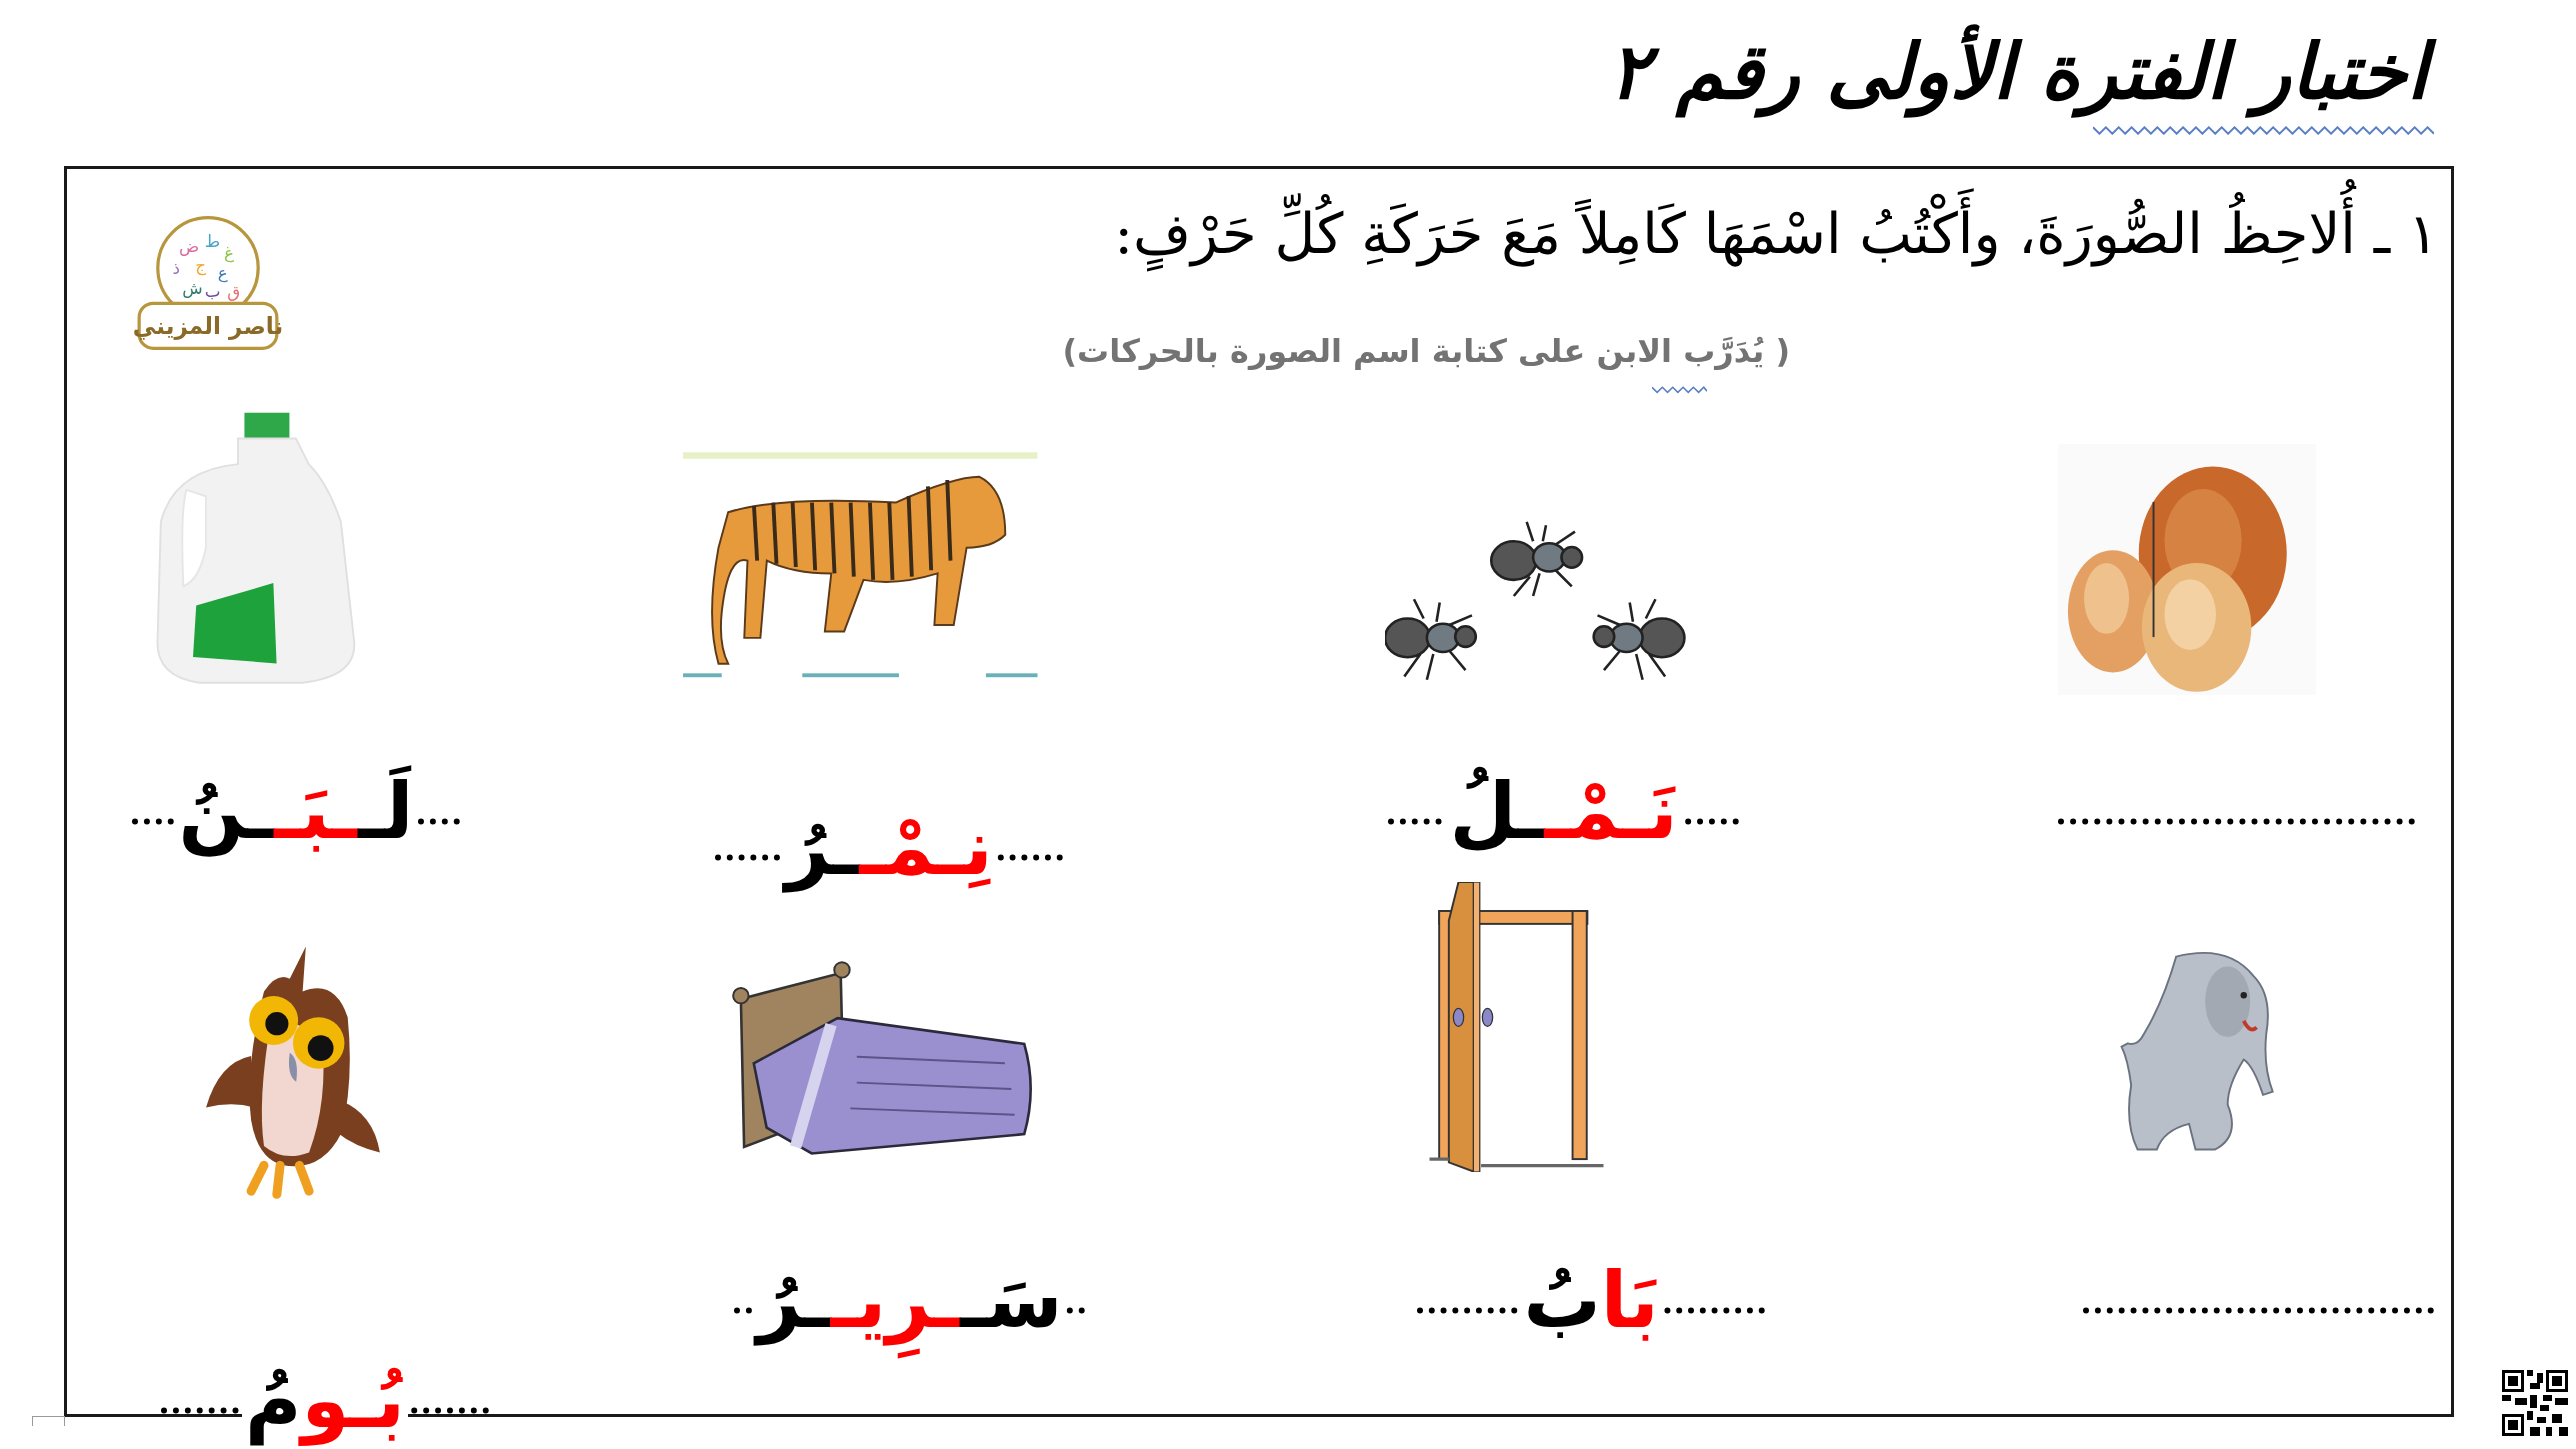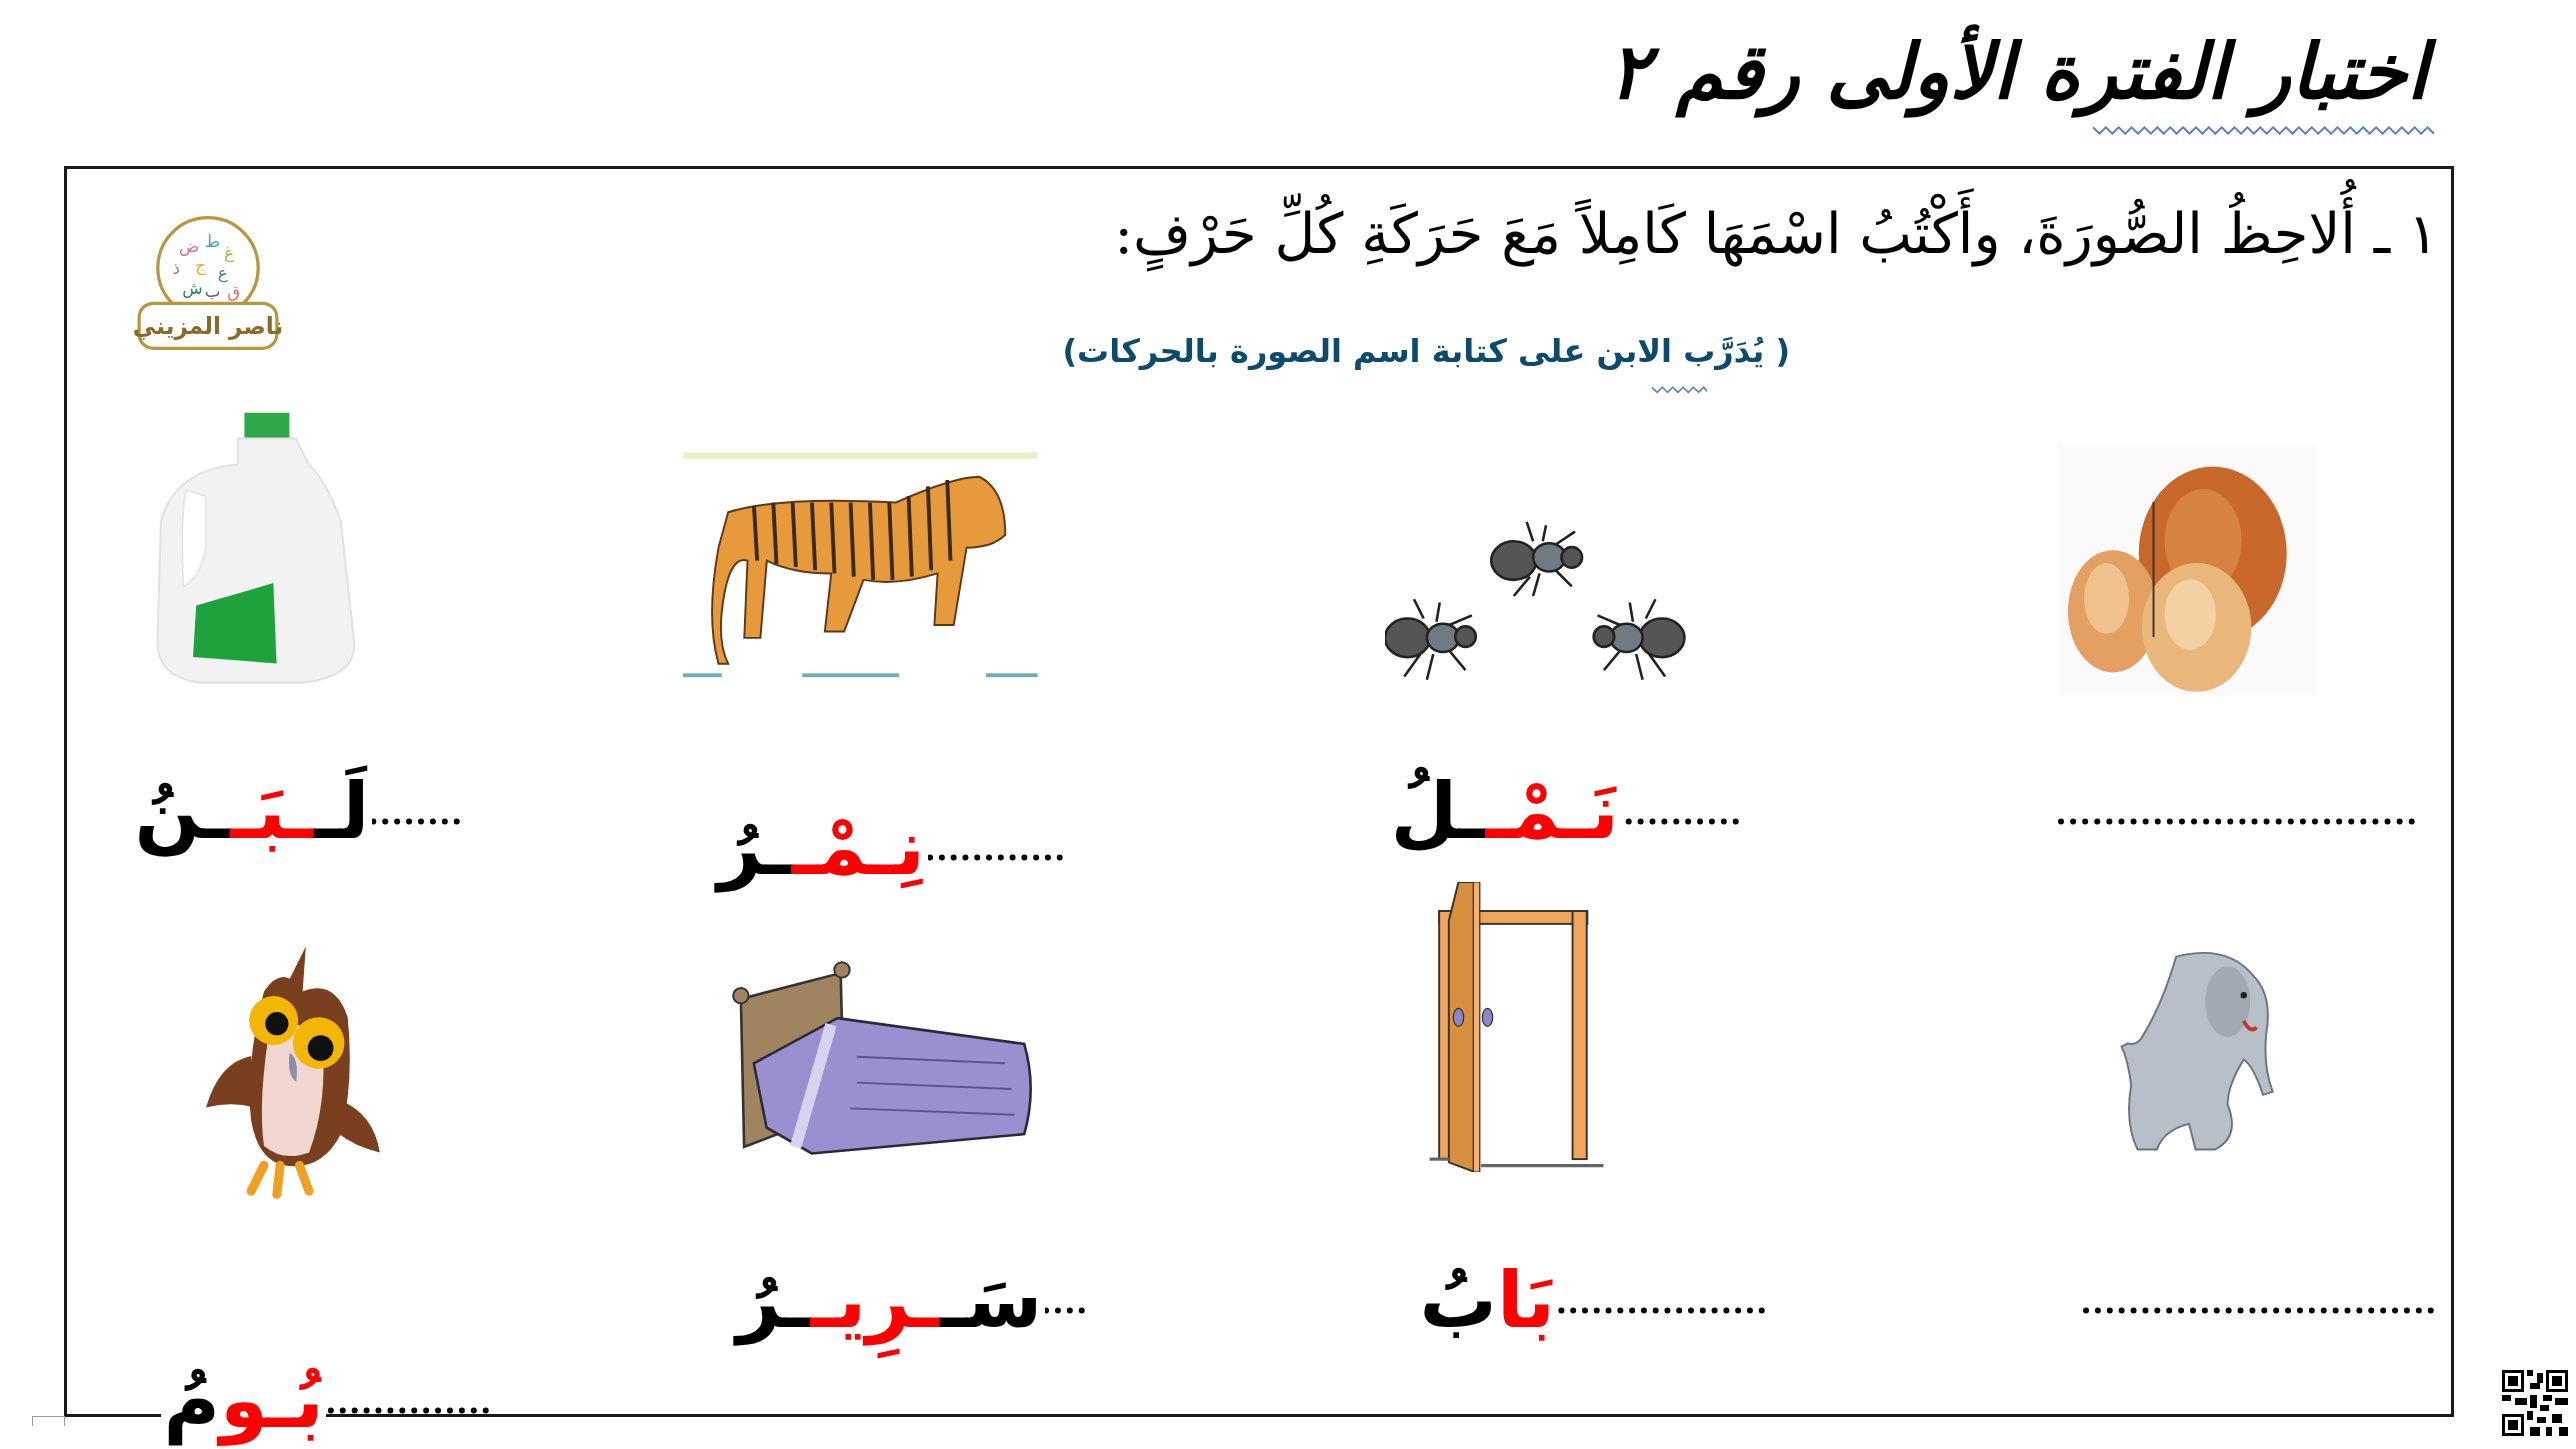--- a/index.html
+++ b/index.html
@@ -6,25 +6,25 @@
   body { width:2576px; height:1449px; position:relative; overflow:hidden;
          font-family:"DejaVu Sans", sans-serif; color:#000; }
   .abs { position:absolute; }
   .title { right:148px; top:26px; font-size:76px; font-weight:bold; direction:rtl;
            white-space:nowrap; line-height:1.2; font-family:"DejaVu Sans", sans-serif;font-style:italic; }
   .squiggle { left:2093px; top:126px; width:341px; height:9px; }
   .frame { left:64px; top:166px; width:2384px; height:1245px; border:3.9px solid #1a1a1a; box-sizing:content-box; }
   .instruction { right:138px; top:198px; font-size:56px; direction:rtl; white-space:nowrap;
                  font-family:"DejaVu Serif", serif; line-height:1.3; }
   .note { left:1082px; top:332px; width:708px; text-align:center; font-size:32px; font-weight:bold;
-          color:#0c4a6e; direction:rtl; white-space:nowrap; font-family:"DejaVu Sans", sans-serif; }
+          color:#737373; direction:rtl; white-space:nowrap; font-family:"DejaVu Sans", sans-serif; }
   .note-squiggle { left:1652px; top:386px; width:55px; height:7.7px; }
   .logo { left:134px; top:213px; width:148px; height:142px; }
   .pic { position:absolute; }
-  .word { position:absolute; height:103px; display:flex; align-items:center; justify-content:flex-start; }
+  .word { position:absolute; height:103px; display:flex; align-items:center; justify-content:center; }
   .word .dots { position:absolute; left:0; right:0; top:50%; transform:translateY(6.4px);
                 border-bottom:6.4px dotted #000; height:0; }
   .word .text { position:relative; direction:rtl; font-size:77px; font-weight:bold; line-height:1;
                 background:#fff; padding:0 2.6px; font-family:"DejaVu Sans", sans-serif; white-space:nowrap; }
   .red { color:#ff0000; }
   .blk { color:#000; }
   .qr { left:2502px; top:1370px; width:66px; height:66px; }
   .corner-mark { left:32px; top:1416px; width:31px; height:9px; border:1.9px solid #9a9a9a; border-bottom:none; }
 </style>
 </head>

